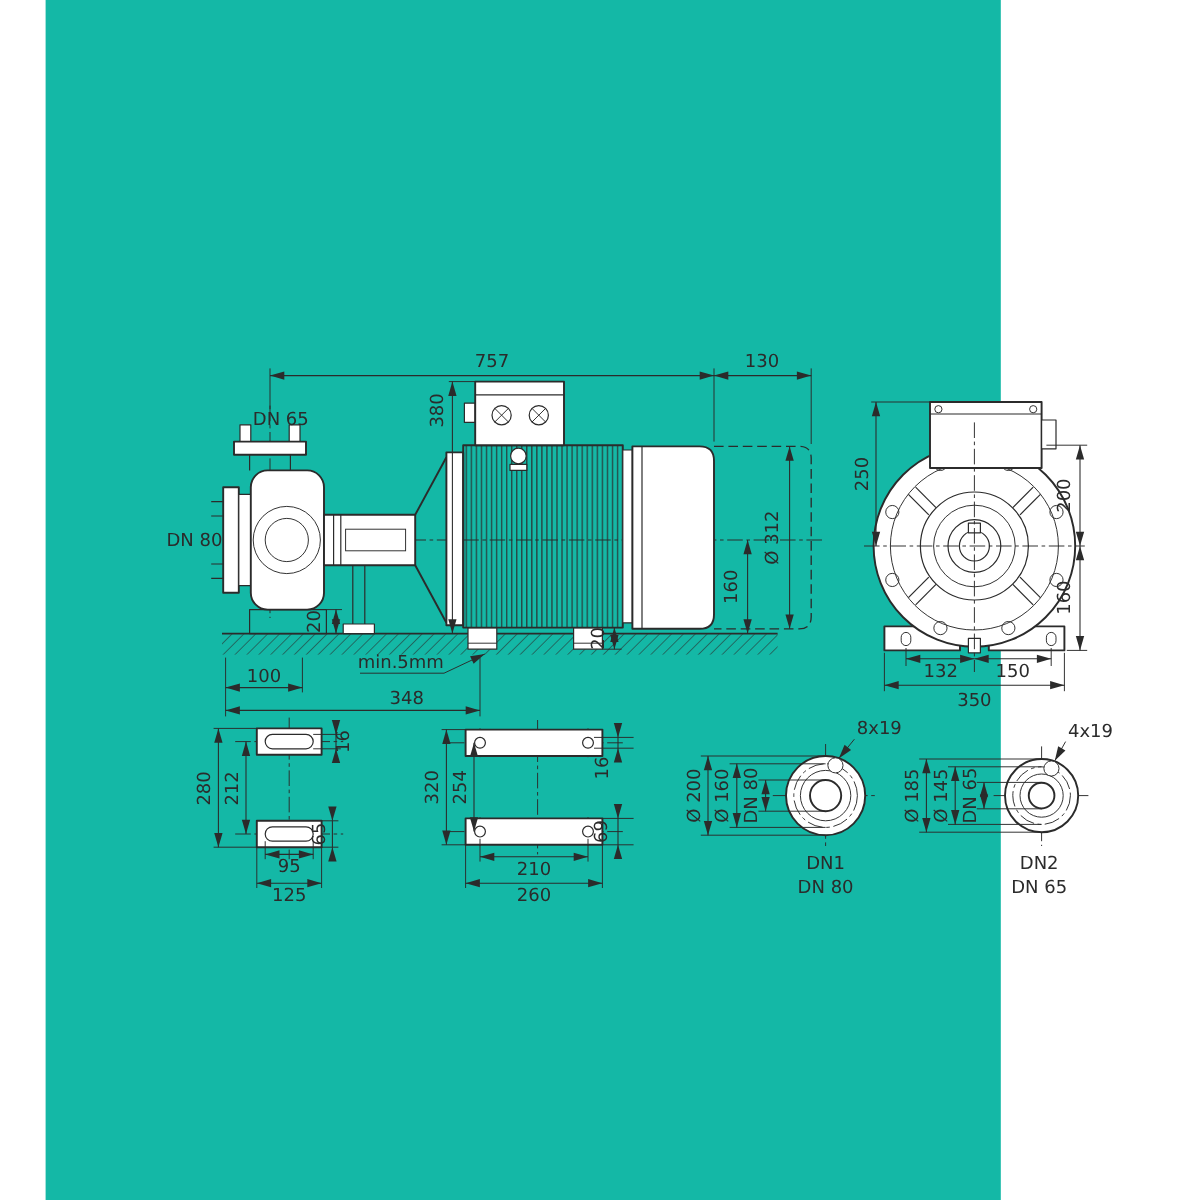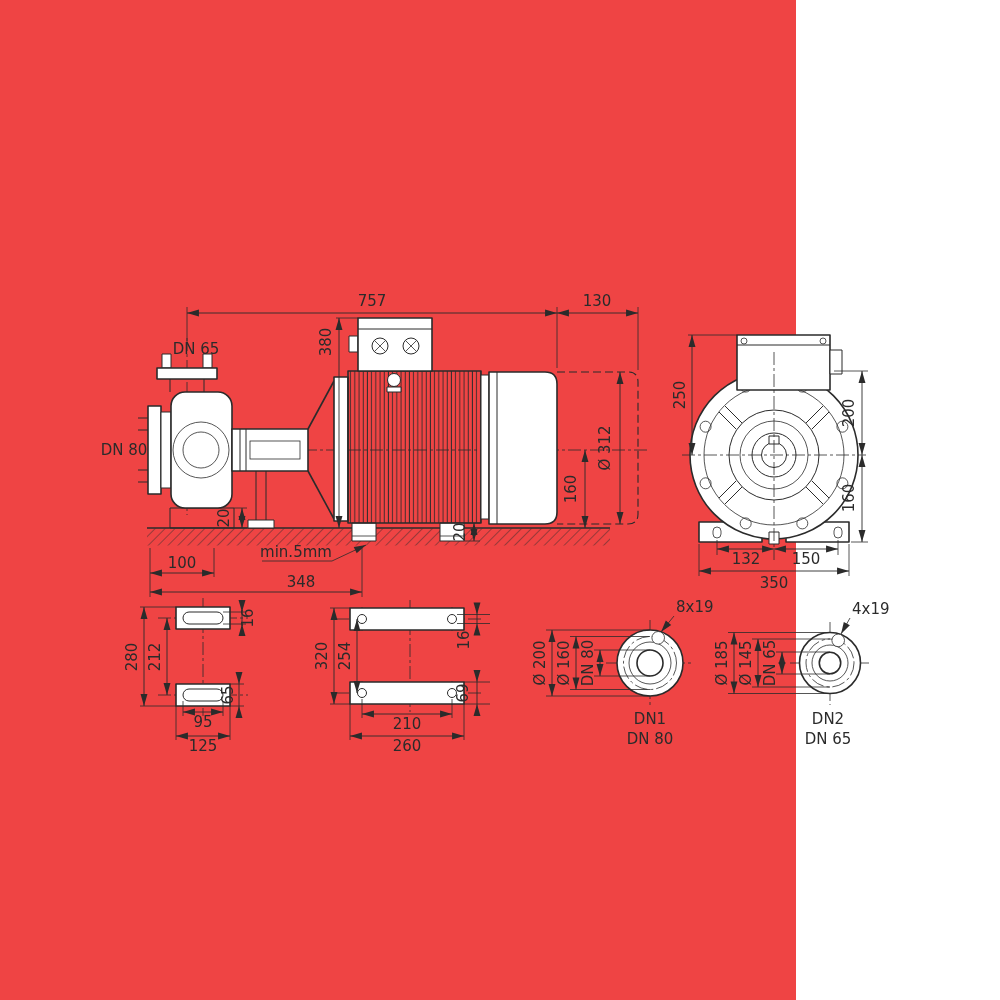--- a/index.html
+++ b/index.html
@@ -1,16 +1,16 @@
 <!DOCTYPE html>
 <html><head>
 <meta charset="utf-8">
 <style>
   html,body{margin:0;padding:0;background:#ffffff;}
-  .stage{width:796px;height:1000px;background:#ef4444;position:relative;font-family:"DejaVu Sans","Liberation Sans",sans-serif;}
+  .stage{width:796px;height:1000px;background:#14b8a6;position:relative;font-family:"DejaVu Sans","Liberation Sans",sans-serif;margin-left:38px;}
   svg text{font-family:"DejaVu Sans","Liberation Sans",sans-serif;font-size:15px;fill:#2b2b2b;}
   .mid{text-anchor:middle;}
   .st{text-anchor:start;}
   .ol{stroke:#2b2b2b;stroke-width:1.6;fill:none;stroke-linejoin:round;}
   .m {stroke:#2b2b2b;stroke-width:1;fill:none;stroke-linejoin:round;}
   .t {stroke:#2b2b2b;stroke-width:0.8;fill:none;}
   .w {fill:#ffffff;}
   .cl{stroke:#2b2b2b;stroke-width:0.8;fill:none;stroke-dasharray:13 3 3 3;}
   .dash{stroke:#2b2b2b;stroke-width:1.1;fill:none;stroke-dasharray:8 4;}
   .dim{stroke:#2b2b2b;stroke-width:0.9;fill:none;}

